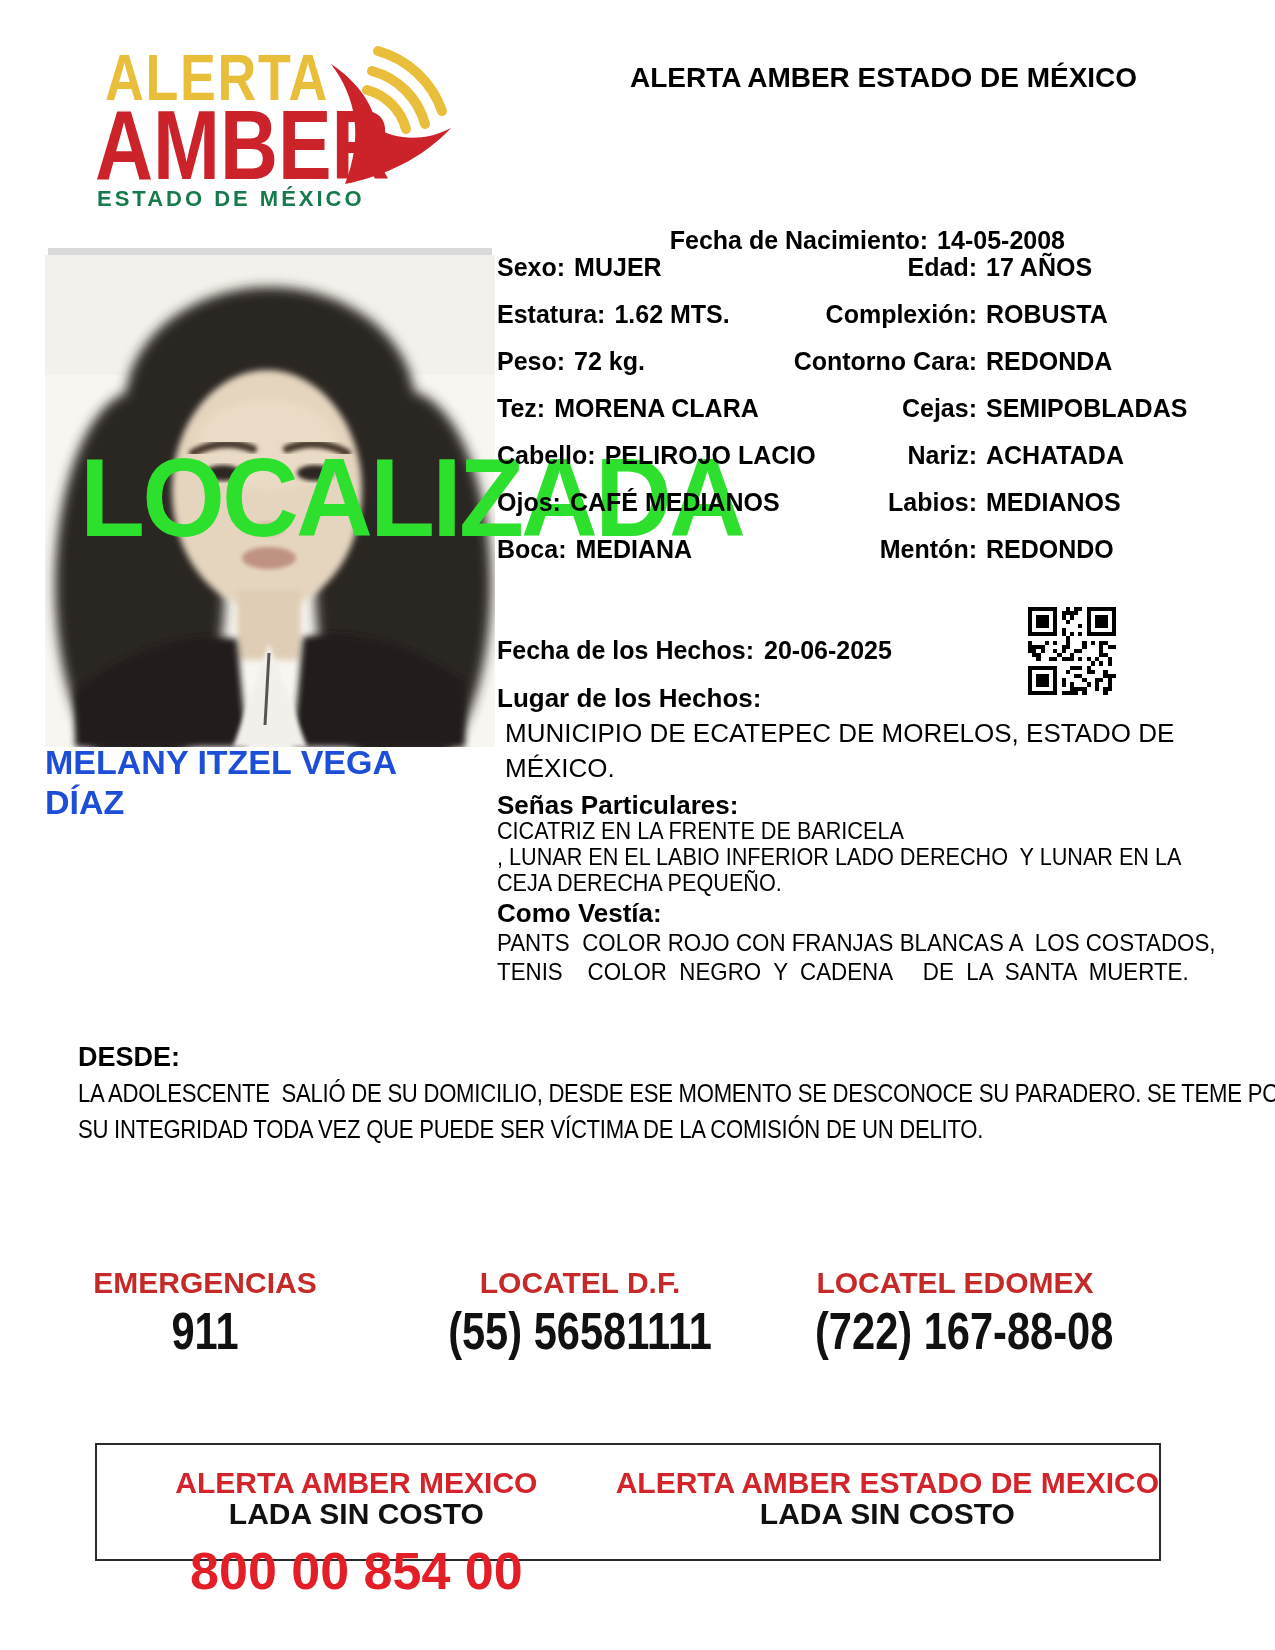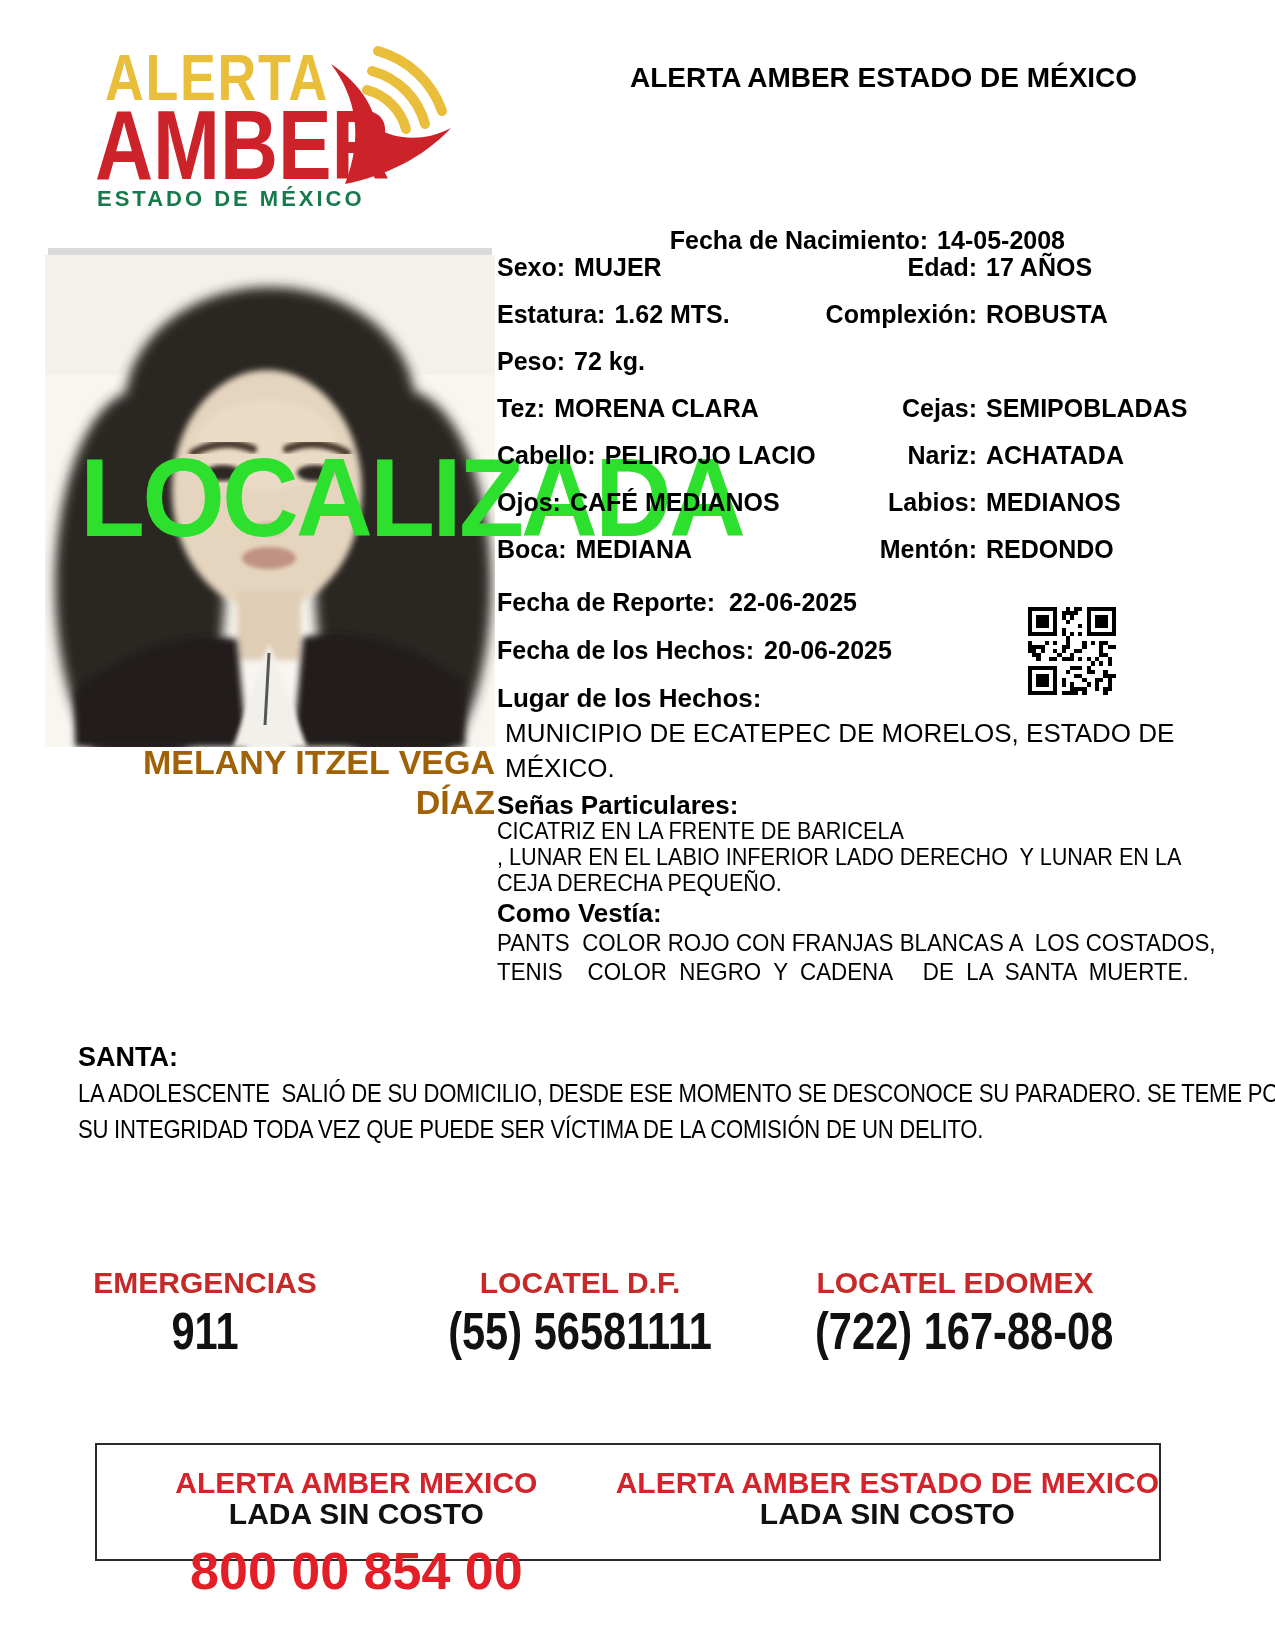--- a/index.html
+++ b/index.html
@@ -39,22 +39,22 @@
 
   
   .photo-topbar{position:absolute;left:48px;top:248px;width:444px;height:7px;background:#DADADA;}
   .photo{position:absolute;left:45px;top:255px;width:450px;height:492px;background:#F8F6F1;overflow:hidden;}
   .localizada{
     position:absolute;left:80px;top:442px;font-size:112px;font-weight:bold;
     color:#2EE02E;line-height:1;letter-spacing:-3px;transform:scaleX(0.95);
     transform-origin:left top;z-index:5;white-space:pre;
   }
   .person-name{
-    position:absolute;left:45px;top:742px;width:450px;text-align:right;
-    font-size:34px;font-weight:bold;color:#a16207;line-height:1.18;white-space:pre;
+    position:absolute;left:45px;top:742px;width:450px;text-align:left;
+    font-size:34px;font-weight:bold;color:#1d4ed8;line-height:1.18;white-space:pre;
   }
 
   
   .f{font-size:25px;font-weight:bold;line-height:1;white-space:pre;}
   .birth-row{position:absolute;right:210px;top:228px;}
   .field-row{position:absolute;left:497px;width:640px;height:28px;}
   .cell-left{position:absolute;left:0;top:0;}
   .cell-right{position:absolute;left:148px;top:0;width:492px;display:flex;margin-left:42px;}
   .cell-right .lbl{flex:0 0 290px;text-align:right;}
   .cell-right .val{margin-left:9px;text-align:left;}
@@ -185,39 +185,39 @@
   <div class="field-row" style="top:255px">
     <div class="f cell-left"><span>Sexo:</span><span class="lblgap">MUJER</span></div>
     <div class="f cell-right"><span class="lbl">Edad:</span><span class="val">17 AÑOS</span></div>
   </div>
   <div class="field-row" style="top:302px">
     <div class="f cell-left"><span>Estatura:</span><span class="lblgap">1.62 MTS.</span></div>
     <div class="f cell-right"><span class="lbl">Complexión:</span><span class="val">ROBUSTA</span></div>
   </div>
   <div class="field-row" style="top:349px">
     <div class="f cell-left"><span>Peso:</span><span class="lblgap">72 kg.</span></div>
+    <div class="f cell-right"><span class="lbl">Contorno Cara:</span><span class="val">REDONDA</span></div>
   </div>
   <div class="field-row" style="top:396px">
     <div class="f cell-left"><span>Tez:</span><span class="lblgap">MORENA CLARA</span></div>
     <div class="f cell-right"><span class="lbl">Cejas:</span><span class="val">SEMIPOBLADAS</span></div>
   </div>
   <div class="field-row" style="top:490px;z-index:6">
     <div class="f cell-left"><span>Ojos:</span><span class="lblgap">CAFÉ MEDIANOS</span></div>
     <div class="f cell-right"><span class="lbl">Labios:</span><span class="val">MEDIANOS</span></div>
   </div>
   <div class="field-row" style="top:443px;z-index:6">
     <div class="f cell-left"><span>Cabello:</span><span class="lblgap">PELIROJO LACIO</span></div>
     <div class="f cell-right"><span class="lbl">Nariz:</span><span class="val">ACHATADA</span></div>
   </div>
   <div class="field-row" style="top:537px">
     <div class="f cell-left"><span>Boca:</span><span class="lblgap">MEDIANA</span></div>
     <div class="f cell-right"><span class="lbl">Mentón:</span><span class="val">REDONDO</span></div>
   </div>
 
-  <div class="f date-row" style="top:590px"><span>Fecha de Reporte:</span><span style="margin-left:14px">22-06-2025</span></div>
   <div class="f date-row" style="top:638px"><span>Fecha de los Hechos:</span><span style="margin-left:10px">20-06-2025</span></div>
 
   <div class="qr"><svg id="qr" viewBox="0 0 21 21" width="88" height="88" shape-rendering="crispEdges">
         <rect x="0" y="0" width="21" height="21" fill="#fff"></rect>
         <rect x="0" y="0" width="1" height="1" fill="#000"></rect>
         <rect x="1" y="0" width="1" height="1" fill="#000"></rect>
         <rect x="2" y="0" width="1" height="1" fill="#000"></rect>
         <rect x="3" y="0" width="1" height="1" fill="#000"></rect>
         <rect x="4" y="0" width="1" height="1" fill="#000"></rect>
         <rect x="5" y="0" width="1" height="1" fill="#000"></rect>
@@ -419,21 +419,21 @@
 
   <div class="abs section-head" style="left:497px;top:792px">Señas Particulares:</div>
   <div class="senas-text">CICATRIZ EN LA FRENTE DE BARICELA
 , LUNAR EN EL LABIO INFERIOR LADO DERECHO  Y LUNAR EN LA
 CEJA DERECHA PEQUEÑO.</div>
 
   <div class="abs section-head" style="left:497px;top:900px">Como Vestía:</div>
   <div class="vestia-text">PANTS  COLOR ROJO CON FRANJAS BLANCAS A  LOS COSTADOS,
 TENIS    COLOR  NEGRO  Y  CADENA     DE  LA  SANTA  MUERTE.</div>
 
-  <div class="hechos-head">SANTA:</div>
+  <div class="hechos-head">DESDE:</div>
   <div class="hechos-text">LA ADOLESCENTE  SALIÓ DE SU DOMICILIO, DESDE ESE MOMENTO SE DESCONOCE SU PARADERO. SE TEME POR
 SU INTEGRIDAD TODA VEZ QUE PUEDE SER VÍCTIMA DE LA COMISIÓN DE UN DELITO.</div>
 
   <div class="contact contact1">
     <div class="clabel">EMERGENCIAS</div>
     <div class="cnumber">911</div>
   </div>
   <div class="contact contact2">
     <div class="clabel">LOCATEL D.F.</div>
     <div class="cnumber">(55) 56581111</div>

